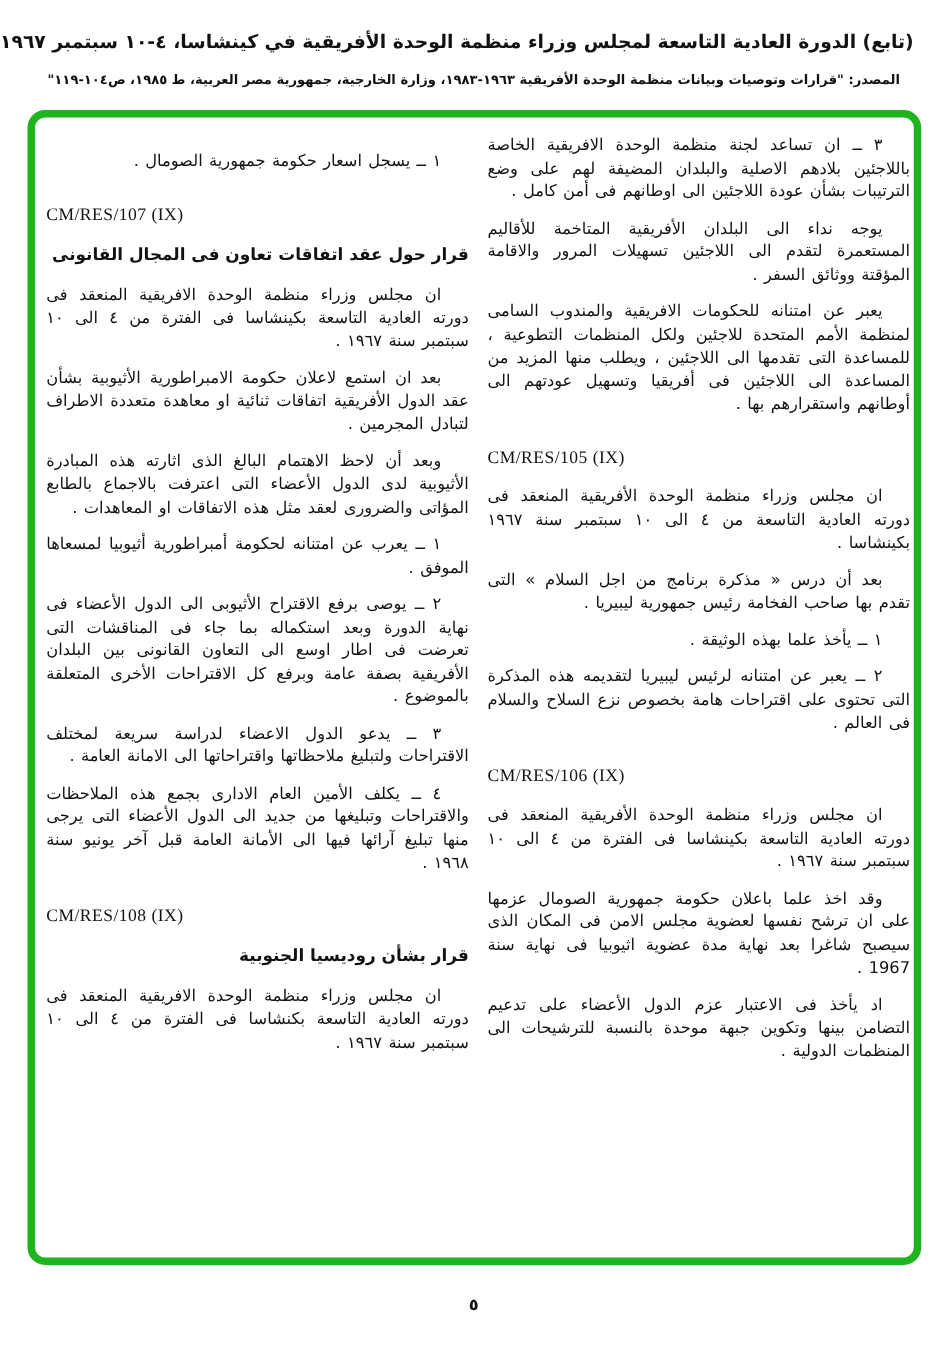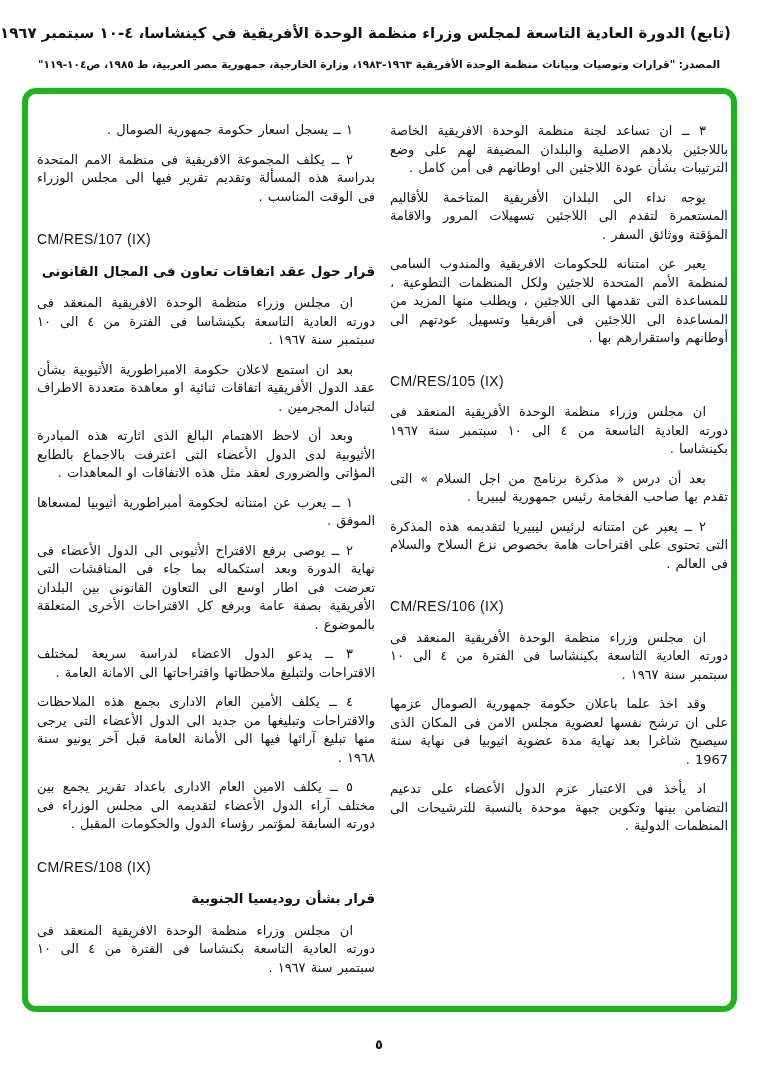--- a/index.html
+++ b/index.html
@@ -48,31 +48,31 @@
     background: transparent;
   }
   .col {
     position: absolute;
     width: 338px;
     direction: rtl;
     font-size: 13px;
     line-height: 18.5px;
     text-align: justify;
   }
-  .col-right { top: 122px; right: 30px; }
+  .col-right { top: 108px; right: 30px; }
   .col-left  { top: 121px; left: 37px; }
   .para {
     margin: 0 0 11px 0;
     text-indent: 22px;
     word-spacing: 1px;
   }
   .label {
     direction: ltr;
     text-align: left;
-    font-family: Liberation Sans, sans-serif;
+    font-family: Liberation Serif, serif;
     font-size: 14px;
     margin: 24px 0 13px 0;
     text-indent: 0;
     letter-spacing: 0.4px;
   }
   .heading {
     font-weight: bold;
     font-size: 13.5px;
     margin: 2px 0 14px 0;
     text-indent: 0;
@@ -97,38 +97,37 @@
 
 <div class="green-box"></div>
 
 <div class="col col-right">
     <div class="block para">٣ ــ ان تساعد لجنة منظمة الوحدة الافريقية الخاصة باللاجئين بلادهم الاصلية والبلدان المضيفة لهم على وضع الترتيبات بشأن عودة اللاجئين الى اوطانهم فى أمن كامل .</div>
     <div class="block para">يوجه نداء الى البلدان الأفريقية المتاخمة للأقاليم المستعمرة لتقدم الى اللاجئين تسهيلات المرور والاقامة المؤقتة ووثائق السفر .</div>
     <div class="block para">يعبر عن امتنانه للحكومات الافريقية والمندوب السامى لمنظمة الأمم المتحدة للاجئين ولكل المنظمات التطوعية ، للمساعدة التى تقدمها الى اللاجئين ، ويطلب منها المزيد من المساعدة الى اللاجئين فى أفريقيا وتسهيل عودتهم الى أوطانهم واستقرارهم بها .</div>
     <div class="block label">CM/RES/105 (IX)</div>
     <div class="block para">ان مجلس وزراء منظمة الوحدة الأفريقية المنعقد فى دورته العادية التاسعة من ٤ الى ١٠ سبتمبر سنة ١٩٦٧ بكينشاسا .</div>
     <div class="block para">بعد أن درس « مذكرة برنامج من اجل السلام » التى تقدم بها صاحب الفخامة رئيس جمهورية ليبيريا .</div>
+    <div class="block para">١ ــ يأخذ علما بهذه الوثيقة .</div>
     <div class="block para">٢ ــ يعبر عن امتنانه لرئيس ليبيريا لتقديمه هذه المذكرة التى تحتوى على اقتراحات هامة بخصوص نزع السلاح والسلام فى العالم .</div>
     <div class="block label">CM/RES/106 (IX)</div>
     <div class="block para">ان مجلس وزراء منظمة الوحدة الأفريقية المنعقد فى دورته العادية التاسعة بكينشاسا فى الفترة من ٤ الى ١٠ سبتمبر سنة ١٩٦٧ .</div>
     <div class="block para">وقد اخذ علما باعلان حكومة جمهورية الصومال عزمها على ان ترشح نفسها لعضوية مجلس الامن فى المكان الذى سيصبح شاغرا بعد نهاية مدة عضوية اثيوبيا فى نهاية سنة 1967 .</div>
     <div class="block para">اد يأخذ فى الاعتبار عزم الدول الأعضاء على تدعيم التضامن بينها وتكوين جبهة موحدة بالنسبة للترشيحات الى المنظمات الدولية .</div>
   </div>
 
 <div class="col col-left">
     <div class="block para">١ ــ يسجل اسعار حكومة جمهورية الصومال .</div>
-    <div class="block para">٢ ــ يكلف المجموعة الافريقية فى منظمة الامم المتحدة بدراسة هذه المسألة وتقديم تقرير فيها الى مجلس الوزراء فى الوقت المناسب .</div>
     <div class="block label">CM/RES/107 (IX)</div>
     <div class="block heading">قرار حول عقد اتفاقات تعاون فى المجال القانونى</div>
     <div class="block para">ان مجلس وزراء منظمة الوحدة الافريقية المنعقد فى دورته العادية التاسعة بكينشاسا فى الفترة من ٤ الى ١٠ سبتمبر سنة ١٩٦٧ .</div>
     <div class="block para">بعد ان استمع لاعلان حكومة الامبراطورية الأثيوبية بشأن عقد الدول الأفريقية اتفاقات ثنائية او معاهدة متعددة الاطراف لتبادل المجرمين .</div>
     <div class="block para">وبعد أن لاحظ الاهتمام البالغ الذى اثارته هذه المبادرة الأثيوبية لدى الدول الأعضاء التى اعترفت بالاجماع بالطابع المؤاتى والضرورى لعقد مثل هذه الاتفاقات او المعاهدات .</div>
     <div class="block para">١ ــ يعرب عن امتنانه لحكومة أمبراطورية أثيوبيا لمسعاها الموفق .</div>
     <div class="block para">٢ ــ يوصى برفع الاقتراح الأثيوبى الى الدول الأعضاء فى نهاية الدورة وبعد استكماله بما جاء فى المناقشات التى تعرضت فى اطار اوسع الى التعاون القانونى بين البلدان الأفريقية بصفة عامة وبرفع كل الاقتراحات الأخرى المتعلقة بالموضوع .</div>
     <div class="block para">٣ ــ يدعو الدول الاعضاء لدراسة سريعة لمختلف الاقتراحات ولتبليغ ملاحظاتها واقتراحاتها الى الامانة العامة .</div>
     <div class="block para">٤ ــ يكلف الأمين العام الادارى بجمع هذه الملاحظات والاقتراحات وتبليغها من جديد الى الدول الأعضاء التى يرجى منها تبليغ آرائها فيها الى الأمانة العامة قبل آخر يونيو سنة ١٩٦٨ .</div>
-    <div class="block para">٥ ــ يكلف الامين العام الادارى باعداد تقرير يجمع بين مختلف آراء الدول الأعضاء لتقديمه الى مجلس الوزراء فى دورته السابقة لمؤتمر رؤساء الدول والحكومات المقبل .</div>
     <div class="block label">CM/RES/108 (IX)</div>
     <div class="block heading">قرار بشأن روديسيا الجنوبية</div>
     <div class="block para">ان مجلس وزراء منظمة الوحدة الافريقية المنعقد فى دورته العادية التاسعة بكنشاسا فى الفترة من ٤ الى ١٠ سبتمبر سنة ١٩٦٧ .</div>
   </div>
 
 <div class="page-number">٥</div>
 
 </body></html>

